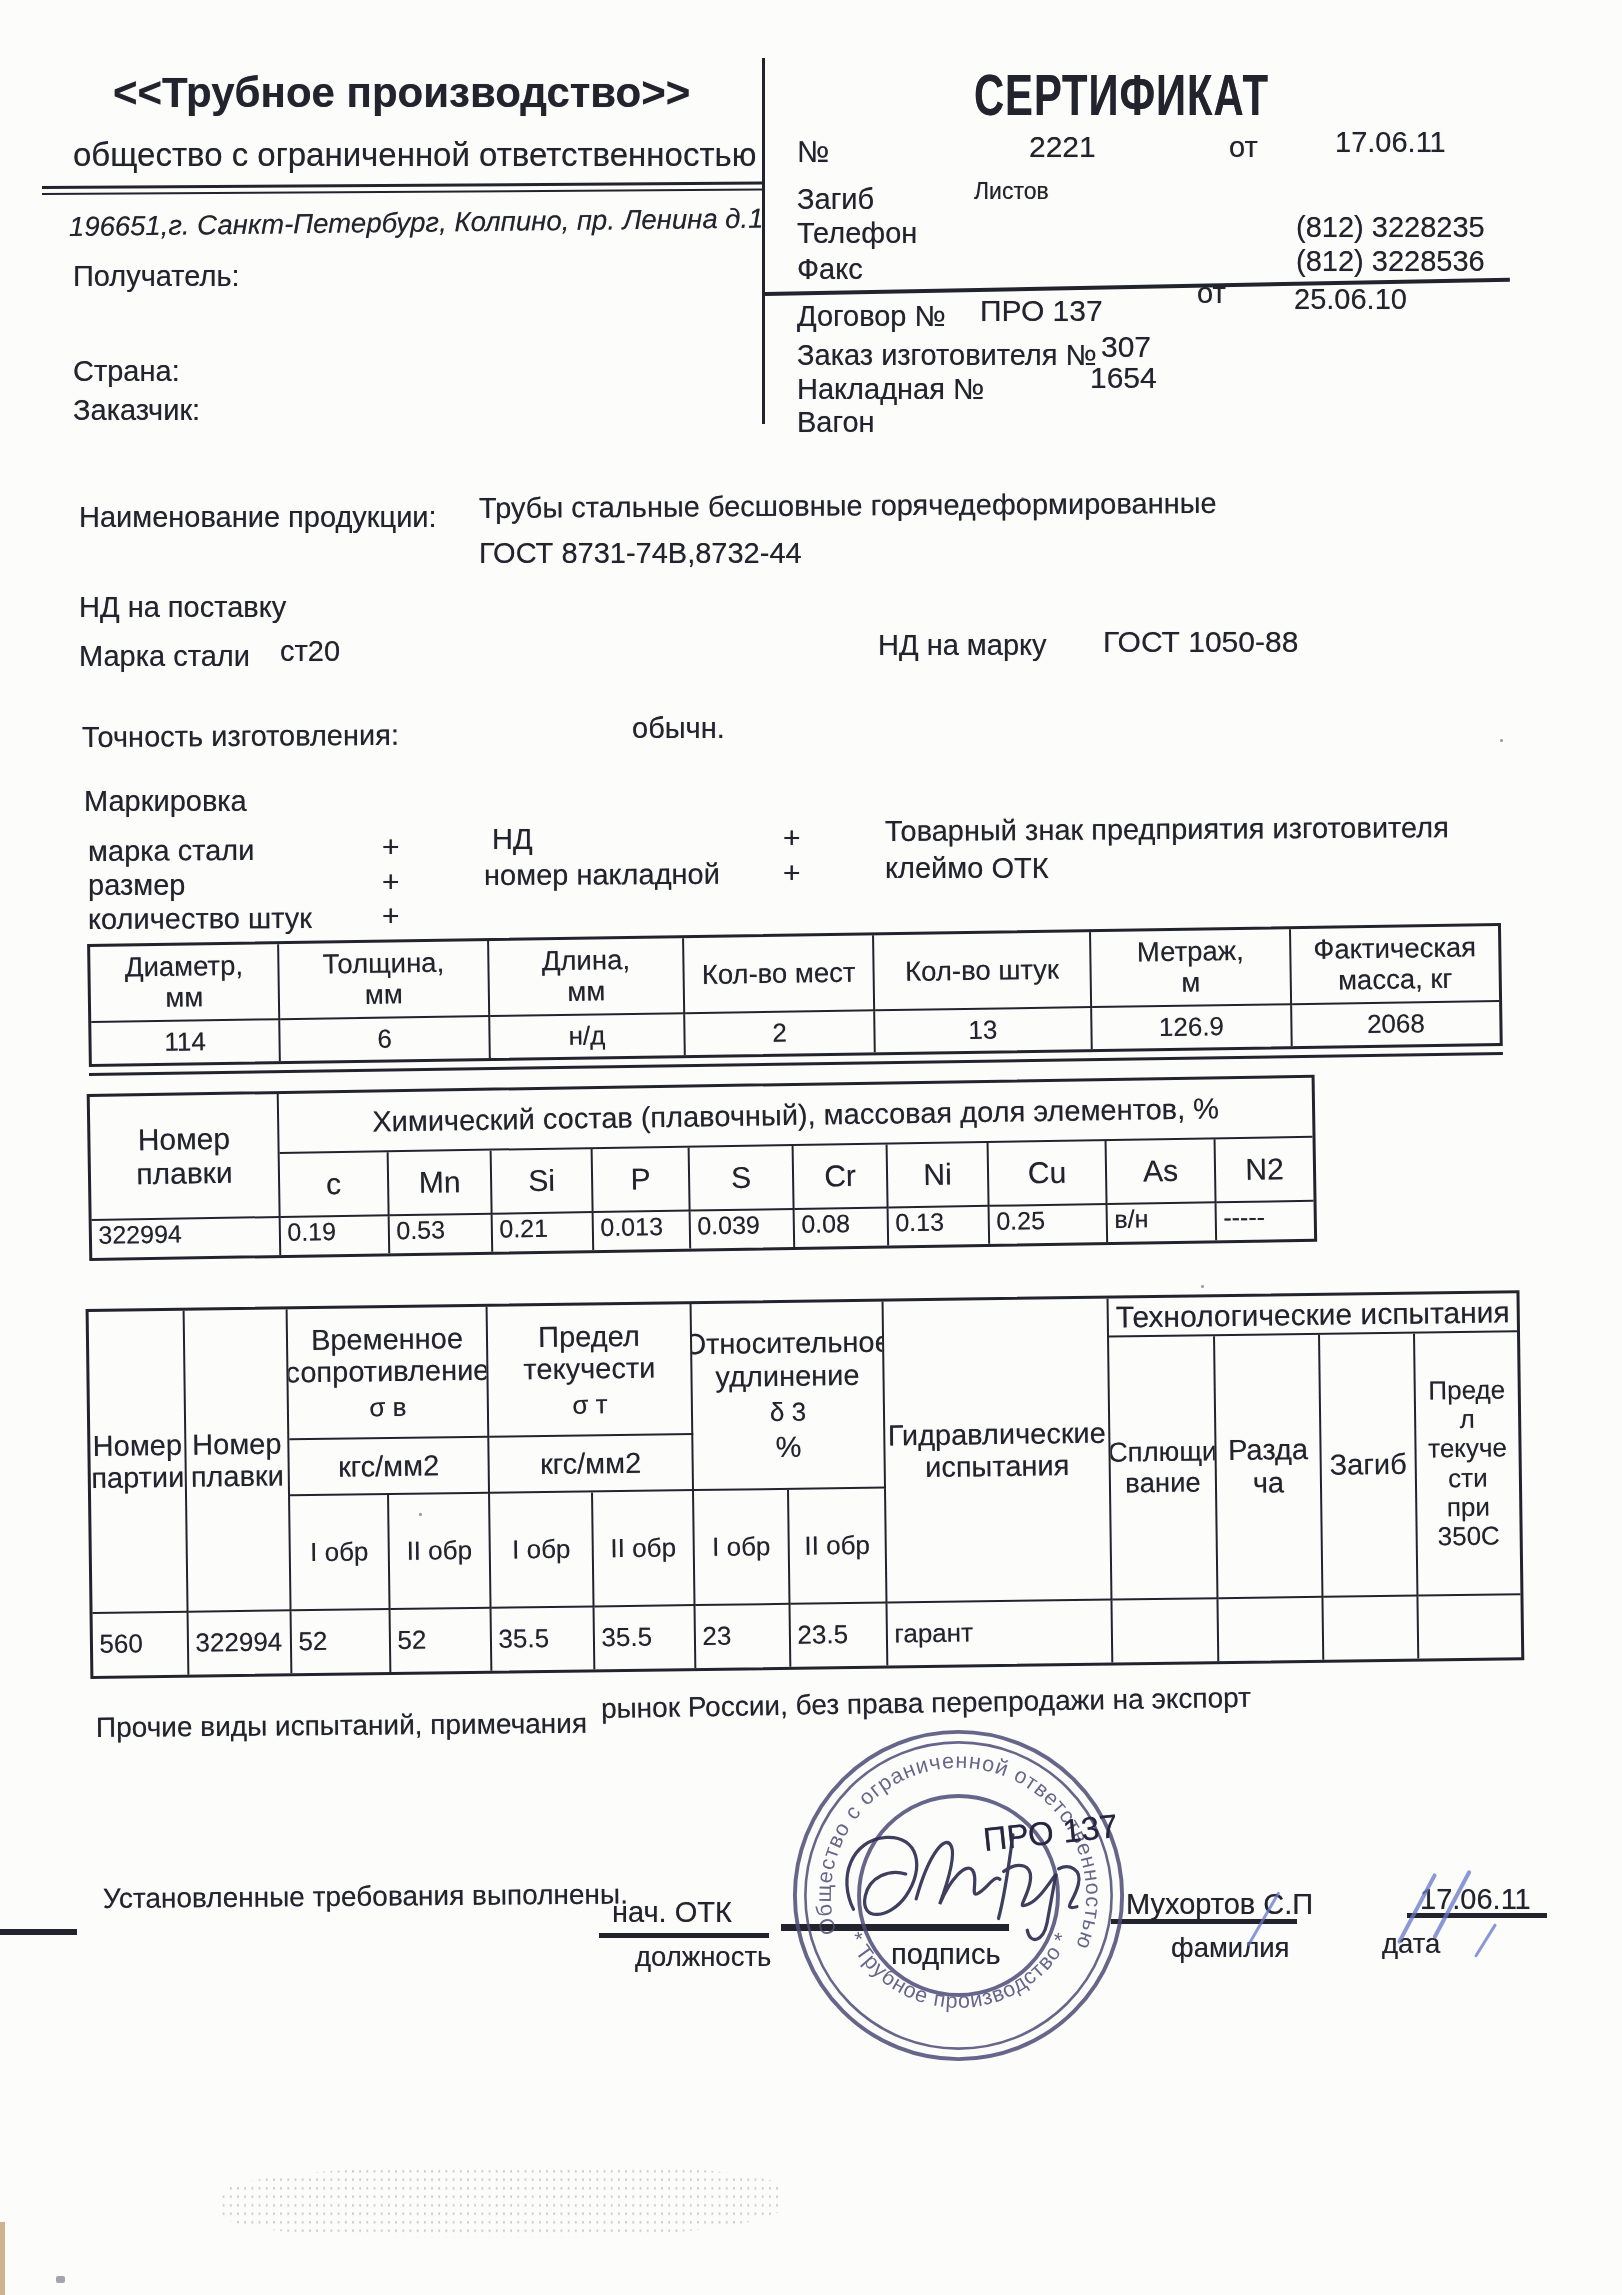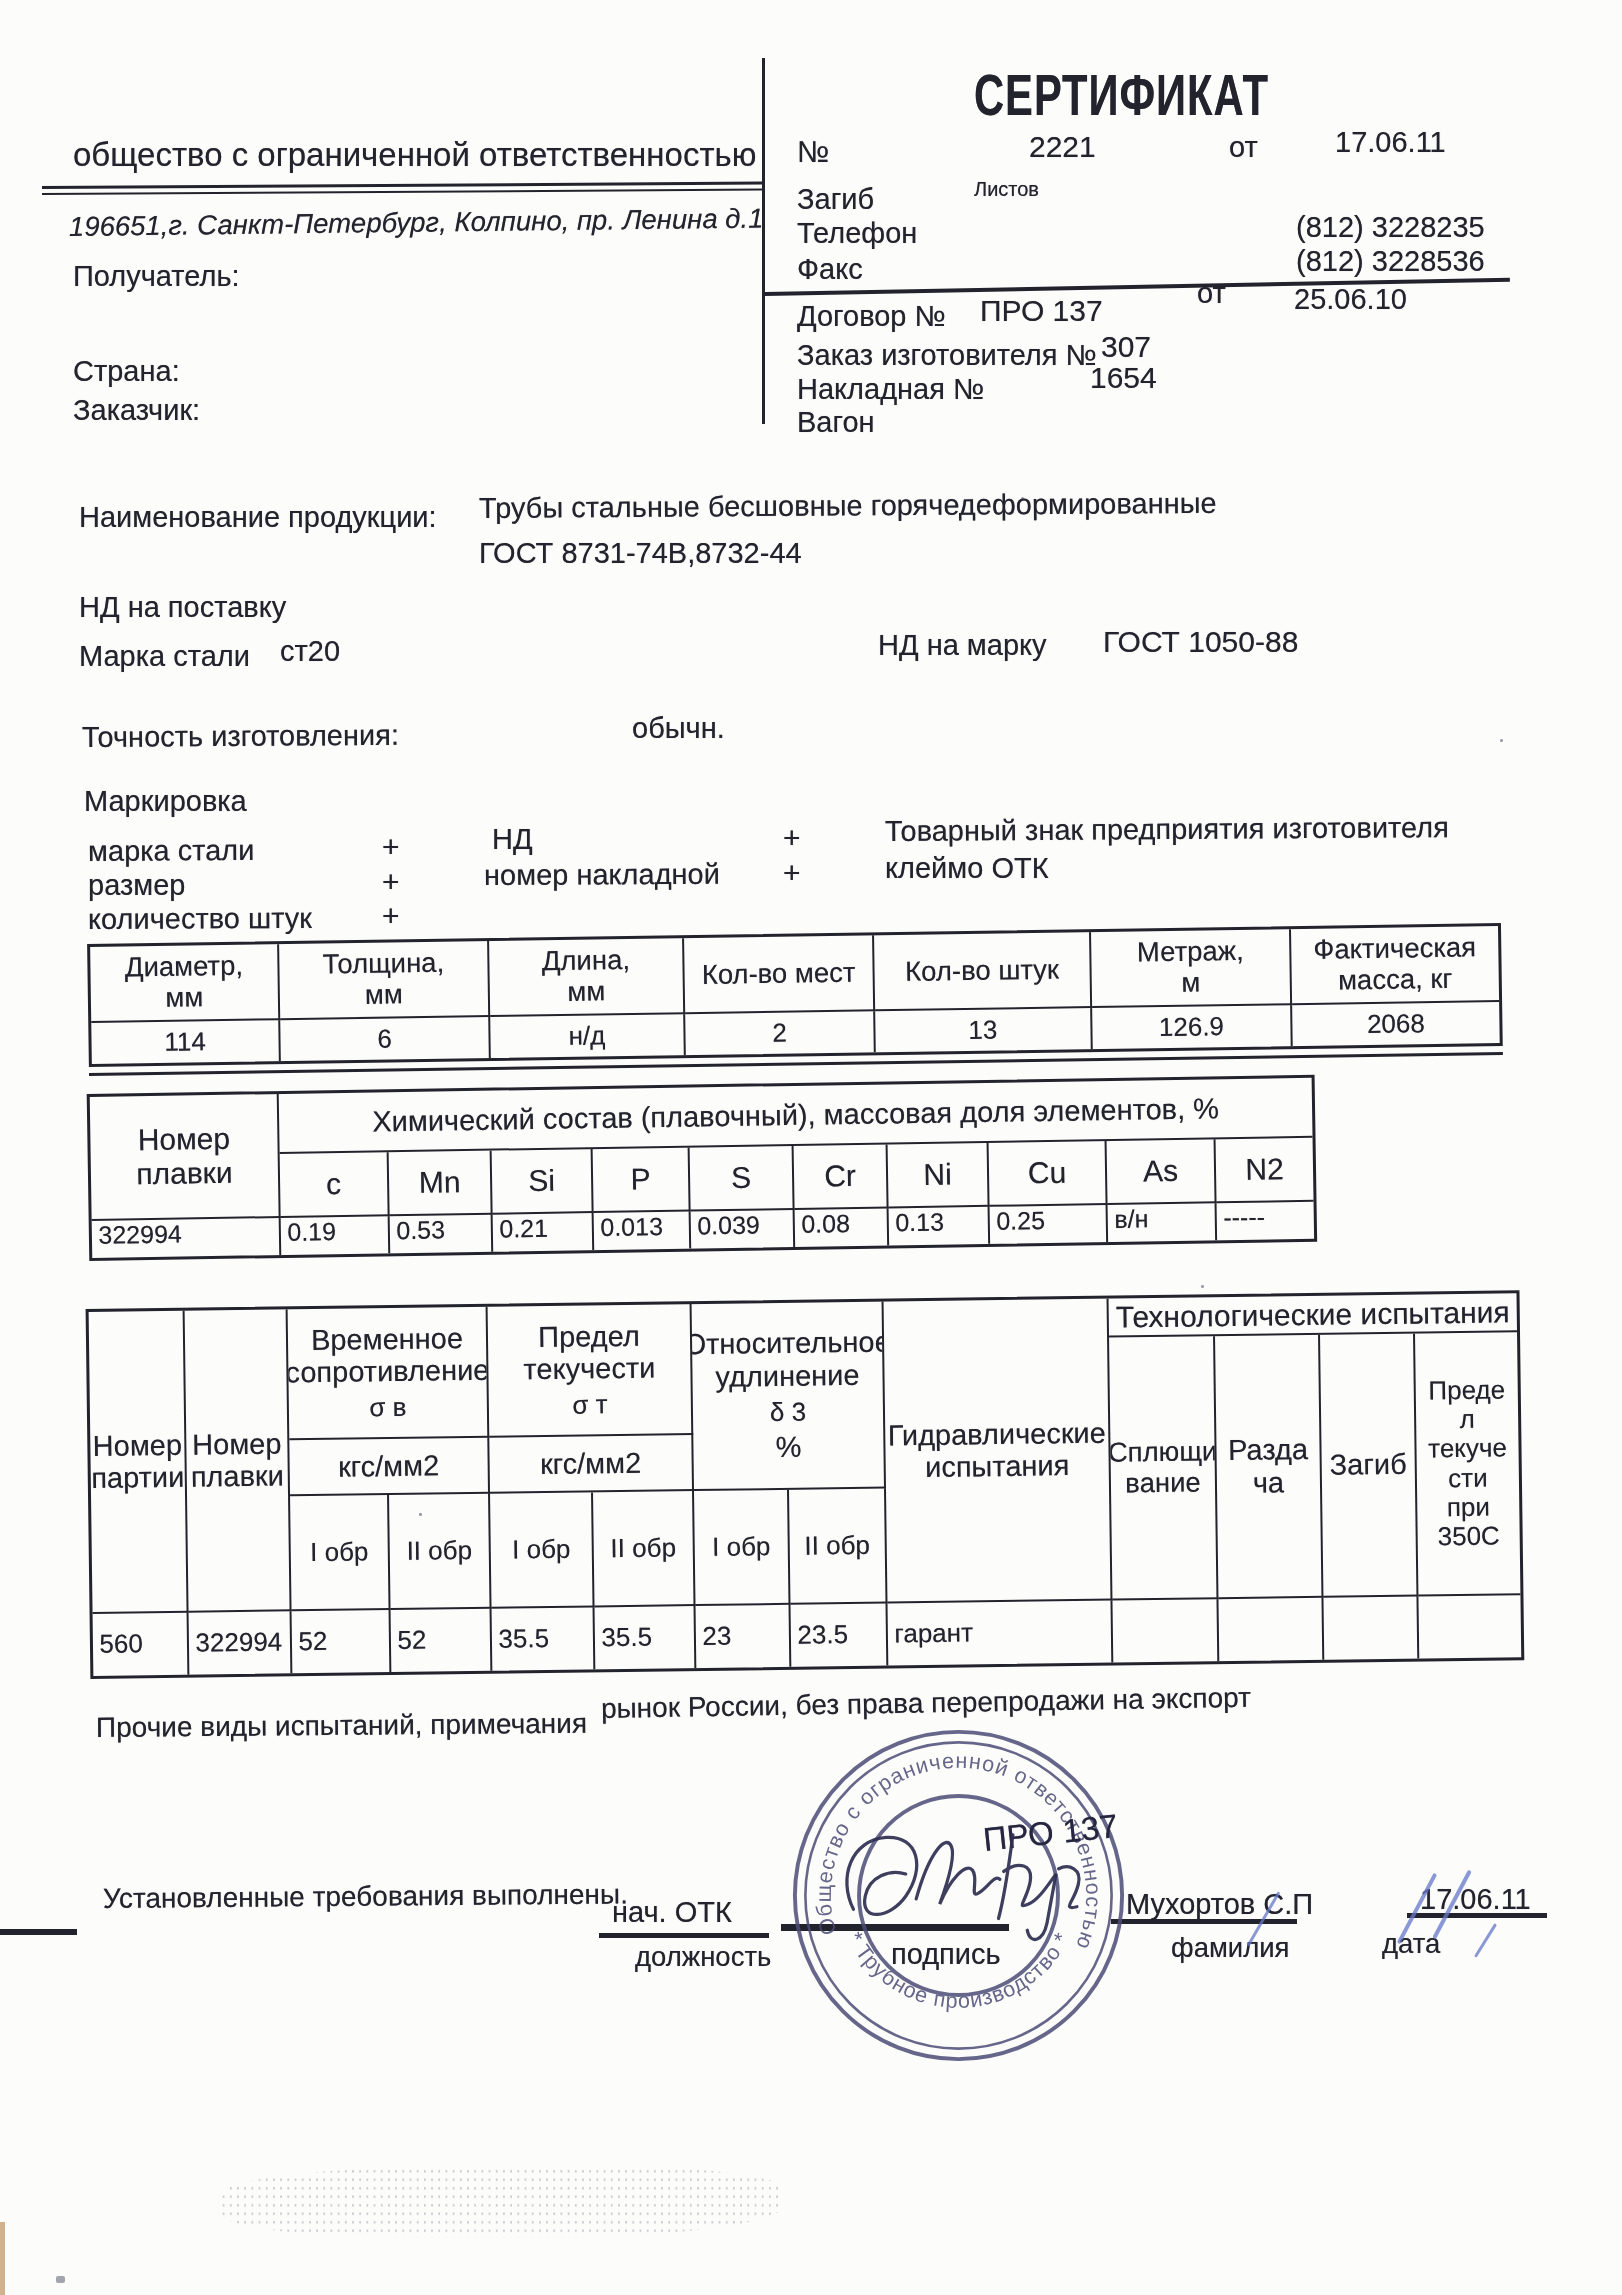--- a/index.html
+++ b/index.html
@@ -80,37 +80,38 @@
     opacity:.55;border-radius:40% 30% 45% 35%;
   }
   .edge-strip{position:absolute;left:0;top:2222px;width:4.6px;height:73px;background:#c9a57a;opacity:.85;}
   .dot{position:absolute;background:#3a3a52;border-radius:50%;opacity:.5;}
 </style>
 </head>
 <body>
 
 <div class="page">
 
+  <div class="t b" style="left:113px;top:69px;font-size:42px;">&lt;&lt;Трубное производство&gt;&gt;</div>
   <div class="t" style="left:73px;top:136px;font-size:33px;">общество с ограниченной ответственностью</div>
   <div class="rot" style="position:absolute;left:42px;top:186px;width:721px;height:8.5px;border-top:3.3px solid var(--ink);border-bottom:2.6px solid var(--ink);transform:rotate(-0.35deg);"></div>
   <div class="t it rot" style="left:69px;top:211px;font-size:27.5px;transform:rotate(-0.7deg);">196651,г. Санкт-Петербург, Колпино, пр. Ленина д.1</div>
   <div class="t" style="left:73px;top:260px;font-size:29px;">Получатель:</div>
   <div class="t" style="left:73px;top:355px;font-size:29px;">Страна:</div>
   <div class="t" style="left:73px;top:394px;font-size:29px;">Заказчик:</div>
   <div class="ln" style="left:762px;top:58px;width:2.6px;height:366px;"></div>
 
   <div class="t" style="left:974px;top:62px;font-size:58px;letter-spacing:1.3px;transform:scaleX(.72);transform-origin:0 0;font-weight:600;">СЕРТИФИКАТ</div>
 
   <div class="t" style="left:797px;top:135px;font-size:30px;">№</div>
   <div class="t" style="left:1029px;top:130px;font-size:30px;">2221</div>
   <div class="t" style="left:1229px;top:131px;font-size:29px;">от</div>
   <div class="t" style="left:1335px;top:126px;font-size:29px;">17.06.11</div>
 
   <div class="t" style="left:797px;top:183px;font-size:29px;">Загиб</div>
-  <div class="t" style="left:974px;top:178px;font-size:20px;">Листов</div>
+  <div class="t" style="left:974px;top:178px;font-size:23px;">Листов</div>
   <div class="t" style="left:797px;top:217px;font-size:29px;">Телефон</div>
   <div class="t" style="left:1296px;top:211px;font-size:29px;">(812) 3228235</div>
   <div class="t" style="left:797px;top:253px;font-size:29px;">Факс</div>
   <div class="t" style="left:1296px;top:245px;font-size:29px;">(812) 3228536</div>
 
   <div class="ln rot" style="left:765px;top:292px;width:745px;height:3.9px;transform:rotate(-1.1deg);"></div>
 
   <div class="t" style="left:797px;top:300px;font-size:29px;">Договор №</div>
   <div class="t" style="left:980px;top:294px;font-size:30px;">ПРО 137</div>
   <div class="t" style="left:1197px;top:277px;font-size:29px;">от</div>

